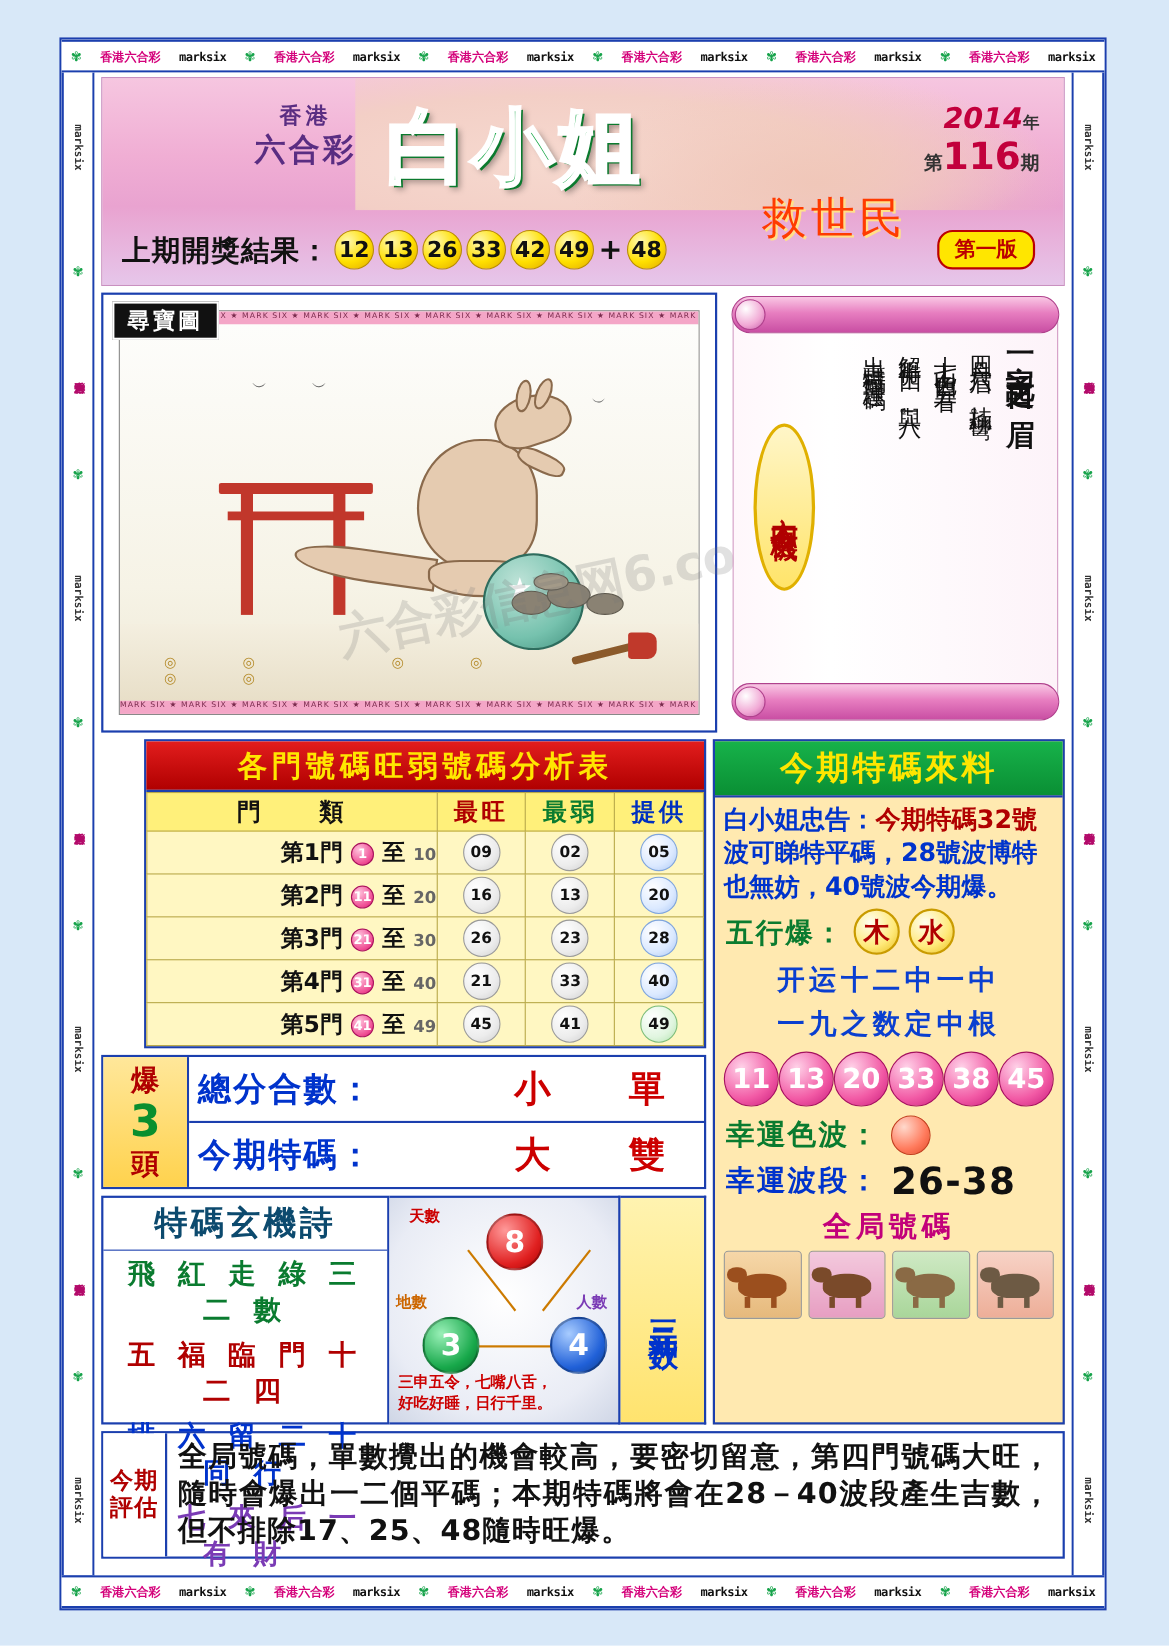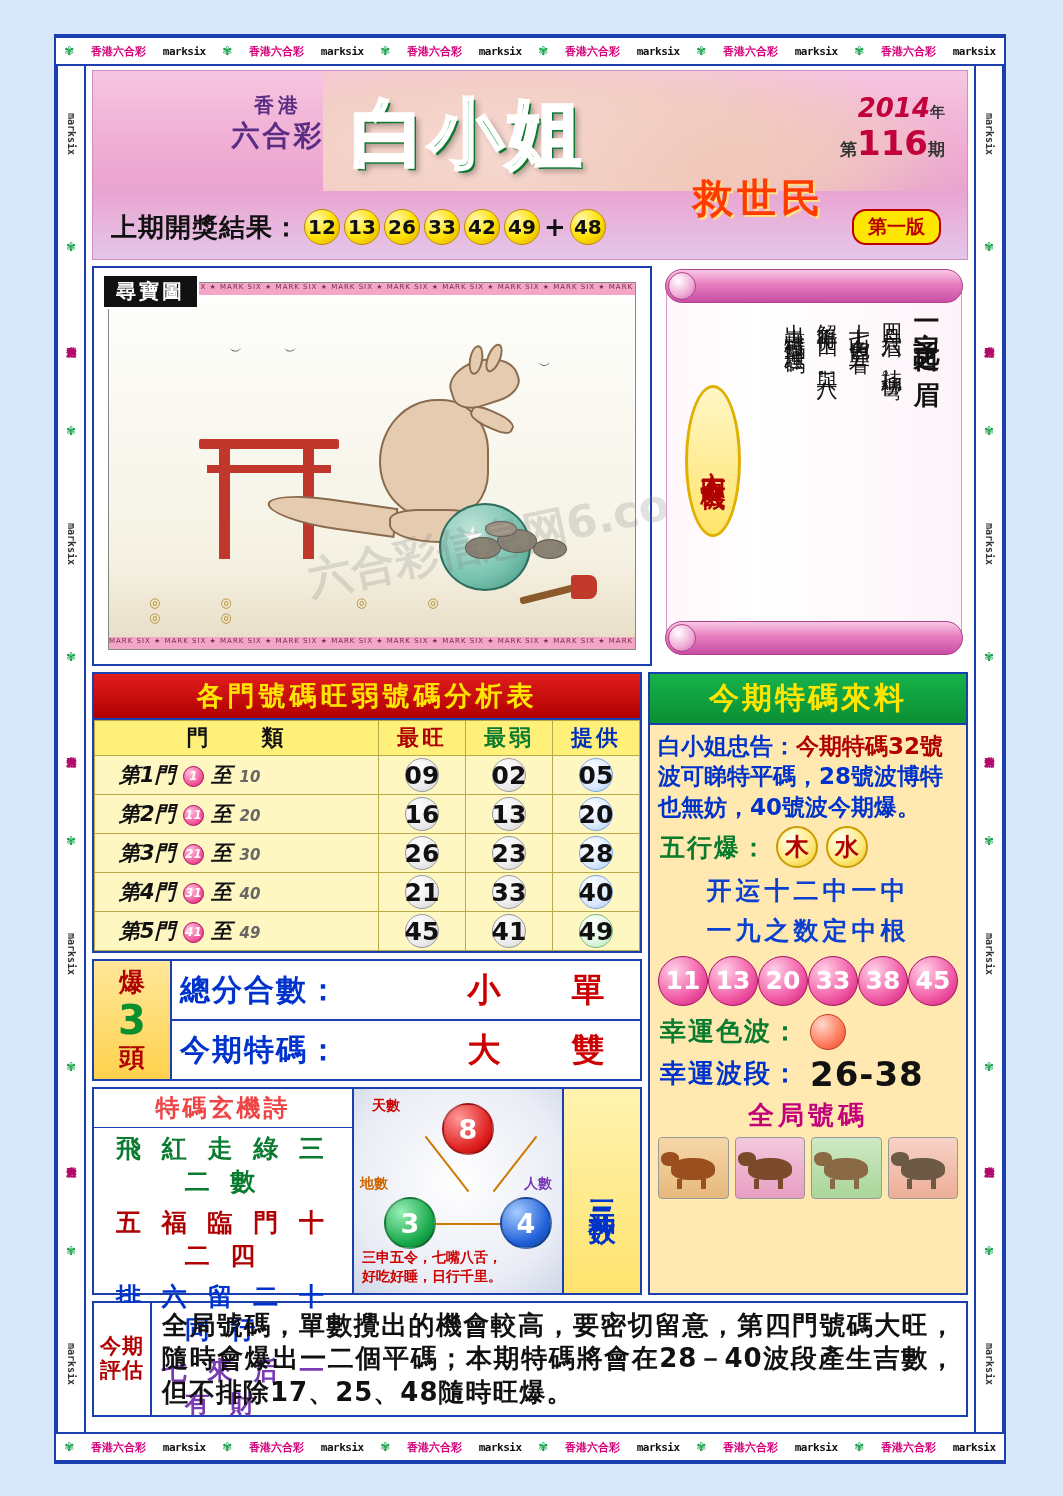--- a/index.html
+++ b/index.html
@@ -74,21 +74,21 @@
   .hk-label .l2 { font-size:28px; letter-spacing:3px; }
   .title-main {
     position:absolute; left:258px; top:14px;
     font-size:74px; font-weight:bold; color:#0aa13c;
     -webkit-text-stroke:3px #ffffff;
     text-shadow:3px 3px 0 #0b7a2e, 5px 5px 6px rgba(0,0,0,.35);
     letter-spacing:4px;
   }
   .title-sub {
     position:absolute; left:600px; top:100px;
-    font-size:40px; font-weight:bold; color:#ff3b00;
+    font-size:40px; font-weight:normal; color:#ff3b00;
     text-shadow:2px 2px 0 #ffe08a;
     letter-spacing:4px;
   }
   .issue {
     position:absolute; right:22px; top:22px; text-align:right;
     color:#c2003c; font-weight:bold;
   }
   .issue .yr { font-size:26px; font-style:italic; }
   .issue .yr small { font-size:15px; font-style:normal; color:#333; }
   .issue .no { font-size:30px; }
@@ -197,49 +197,49 @@
   .oval span {
     writing-mode:vertical-rl; text-orientation:upright;
     font-size:25px; font-weight:bold; color:#b00000; letter-spacing:5px;
   }
 
   
   .lower { display:flex; margin:6px 6px 0 6px; gap:6px; }
   .left-col { width:560px; }
   .right-col { flex:1; }
 
-  .tbl-wrap { border:2px solid #1b3fae; }
+  .tbl-wrap { border:2px solid #1b3fae;margin-left:39px; }
   .tbl-title {
     background:linear-gradient(180deg,#e21d1d,#b00000);
     color:#ffe600; font-size:27px; font-weight:bold; text-align:center;
     padding:4px 0; letter-spacing:4px;
     border-bottom:2px solid #1b3fae;
   }
   table.an { width:100%; border-collapse:collapse; background:#fff7c2; }
   table.an th, table.an td {
     border:1px solid #b9a94a; text-align:center; font-size:21px; font-weight:bold;
     padding:2px 0; color:#111;
   }
   table.an th { background:#fff07a; font-size:22px; letter-spacing:3px; }
   table.an th.c-hot { color:#b00000; }
   table.an th.c-cold { color:#0a7b2f; }
   table.an th.c-give { color:#0030c0; }
-  table.an td.rng { text-align:left; padding-left:24px; white-space:nowrap;font-style:italic; }
+  table.an td.rng { text-align:right; padding-left:24px; white-space:nowrap; }
   .mini-ball {
     display:inline-flex; width:21px; height:21px; border-radius:50%;
     background:radial-gradient(circle at 34% 30%,#ffc4dd,#ef4b92 70%,#c4186a 100%);
     color:#fff; font-size:12px; align-items:center; justify-content:center; vertical-align:middle;
     border:1px solid #a9115c;
   }
   .rng .small { font-size:15px; color:#666; }
   .cell-ball {
     display:inline-flex; width:34px; height:34px; border-radius:50%;
     background:radial-gradient(circle at 34% 30%,#ffffff,#ececec 60%,#cfcfcf 100%);
     border:1px solid #9a9a9a; align-items:center; justify-content:center;
-    font-size:25px; color:#111;
+    font-size:14px; color:#111;
   }
   .cell-ball.blue { background:radial-gradient(circle at 34% 30%,#ffffff,#dbe9ff 60%,#a9c6f5 100%); border-color:#7fa5dd;}
   .cell-ball.green { background:radial-gradient(circle at 34% 30%,#ffffff,#e0f5df 60%,#b2e2ae 100%); border-color:#7dbd79;}
 
   
   .bao-row { display:flex; margin-top:6px; border:2px solid #1b3fae; height:122px; }
   .bao-left {
     width:78px; background:linear-gradient(180deg,#ffe79a,#ffd24d);
     border-right:2px solid #1b3fae;
     display:flex; flex-direction:column; align-items:center; justify-content:center;
@@ -248,21 +248,21 @@
   .bao-left .w2 { font-size:40px; font-weight:bold; color:#0a8f2e; line-height:1; }
   .bao-right { flex:1; display:flex; flex-direction:column; }
   .bao-line { flex:1; display:flex; align-items:center; border-bottom:2px solid #1b3fae; background:#fff; }
   .bao-line:last-child { border-bottom:none; }
   .bao-line .lbl { width:260px; font-size:30px; font-weight:bold; color:#0033cc; padding-left:8px; letter-spacing:2px;}
   .bao-line .v1, .bao-line .v2 { flex:1; text-align:center; font-size:33px; font-weight:bold; color:#cc0000; }
 
   
   .row3 { display:flex; margin-top:6px; gap:0; height:208px; }
   .poem-box { width:262px; border:2px solid #1b3fae; background:#fff; }
-  .poem-box .hd { text-align:center; font-size:24px; font-weight:bold; color:#ef4444; letter-spacing:3px; padding:3px 16px; border-bottom:1px solid #1b3fae;}
+  .poem-box .hd { text-align:center; font-size:30px; font-weight:bold; color:#0c4a6e; letter-spacing:3px; padding:3px 16px; border-bottom:1px solid #1b3fae;}
   .poem-box .ln { text-align:center; font-size:25px; letter-spacing:6px; padding:4px 0; font-weight:bold;}
   .poem-box .ln.c1 { color:#0a7b2f; }
   .poem-box .ln.c2 { color:#b00000; }
   .poem-box .ln.c3 { color:#0033cc; }
   .poem-box .ln.c4 { color:#7a3bb5; }
 
   .tri-box { flex:1; border:2px solid #1b3fae; border-left:none; position:relative; background:radial-gradient(circle at 50% 45%, #ffffff, #e9ecf5 70%, #cfd6e6 100%); }
   .tri-lbl { position:absolute; font-size:14px; font-weight:bold; }
   .t-sky { left:18px; top:8px; color:#cc0000; }
   .t-earth { left:6px; top:86px; color:#cc6600; }

